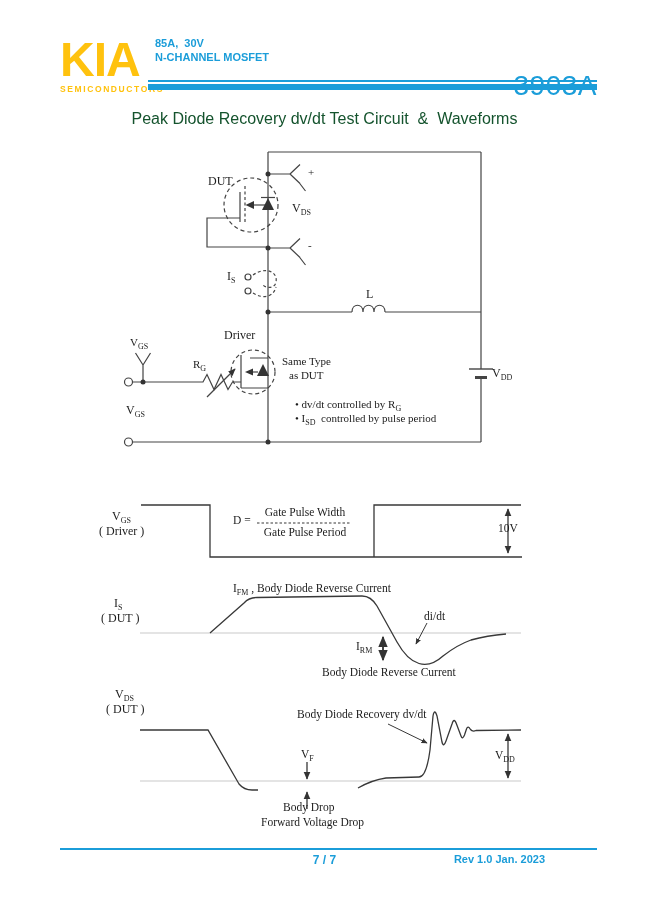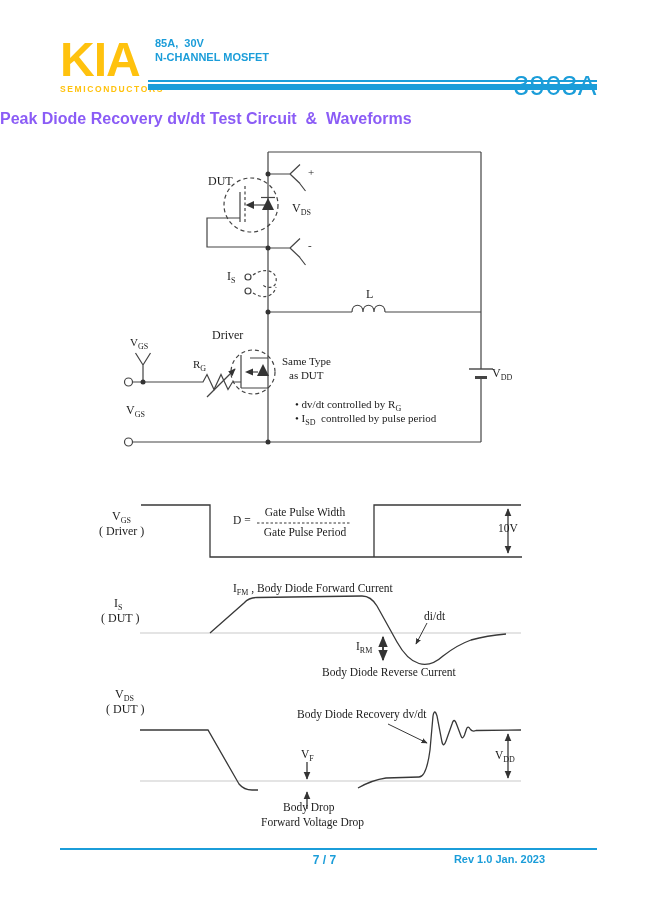--- a/index.html
+++ b/index.html
@@ -14,22 +14,22 @@
   .logo{position:absolute;left:60px;top:36px;color:var(--logo);font-weight:bold;
         font-size:48px;letter-spacing:-1px;line-height:1;}
   .logo-sub{position:absolute;left:60px;top:84px;color:var(--logo);font-weight:bold;
         font-size:8.5px;letter-spacing:1.6px;}
   .spec{position:absolute;left:155px;top:37px;color:var(--accent);font-weight:bold;
         font-size:11px;line-height:1.26;white-space:pre;}
   .part{position:absolute;right:52px;top:42px;color:var(--accent);
         font-size:28px;letter-spacing:0.5px;margin-top:28px;}
   .rule-thin{position:absolute;left:148px;top:80px;width:449px;height:1.5px;background:var(--accent);}
   .rule-thick{position:absolute;left:148px;top:84px;width:449px;height:6px;background:var(--accent);}
-  .title{position:absolute;left:0;right:0;top:110px;text-align:left;font-weight:bold;
-         font-size:16px;color:#8b5cf6;white-space:pre;}
+  .title{position:absolute;left:0;right:0;top:110px;text-align:center;font-weight:normal;
+         font-size:16px;color:#14532d;white-space:pre;}
   
   .foot-line{position:absolute;left:60px;top:848px;width:537px;height:1.5px;background:var(--accent);}
   .foot-page{position:absolute;left:0;right:0;top:853px;text-align:center;color:var(--accent);
              font-weight:bold;font-size:12px;white-space:pre;}
   .foot-rev{position:absolute;right:104px;top:853px;color:var(--accent);font-weight:bold;
             font-size:11px;white-space:pre;}
   .small{font-size:11px;}
   .w{font-size:11.5px;}
 </style>
 </head>
@@ -125,40 +125,40 @@
   <div class="rule-thick"></div>
 
   <div class="title sans">Peak Diode Recovery dv/dt Test Circuit  &amp;  Waveforms</div>
 
   <div class="lbl" style="left:208px;top:175px">DUT</div>
   <div class="lbl" style="left:292px;top:202px"><span>V</span><sub>DS</sub></div>
   <div class="lbl small" style="left:308px;top:166px">+</div>
   <div class="lbl small" style="left:308px;top:239px">-</div>
   <div class="lbl" style="left:227px;top:270px"><span>I</span><sub>S</sub></div>
   <div class="lbl" style="left:366px;top:288px">L</div>
-  <div class="lbl" style="left:212px;top:329px">Driver</div>
+  <div class="lbl" style="left:224px;top:329px">Driver</div>
   <div class="lbl small" style="left:282px;top:355px">Same Type</div>
   <div class="lbl small" style="left:289px;top:369px">as DUT</div>
   <div class="lbl small" style="left:130px;top:336px"><span>V</span><sub>GS</sub></div>
   <div class="lbl small" style="left:193px;top:358px"><span>R</span><sub>G</sub></div>
   <div class="lbl" style="left:126px;top:404px"><span>V</span><sub>GS</sub></div>
   <div class="lbl" style="left:492px;top:367px"><span>V</span><sub>DD</sub></div>
   <div class="lbl small" style="left:295px;top:398px"><span>•</span> <span>dv/dt controlled by R</span><sub>G</sub><span></span></div>
   <div class="lbl small" style="left:295px;top:412px"><span>•</span> <span>I</span><sub>SD</sub><span>  controlled by pulse period</span></div>
 
   <div class="lbl" style="left:112px;top:510px"><span>V</span><sub>GS</sub></div>
   <div class="lbl" style="left:99px;top:525px">( Driver )</div>
   <div class="lbl w" style="left:233px;top:514px">D =</div>
   <div class="lbl w" style="left:258px;top:506px;width:94px;text-align:center">Gate Pulse Width</div>
   <div class="lbl w" style="left:258px;top:526px;width:94px;text-align:center">Gate Pulse Period</div>
   <div class="lbl w" style="left:498px;top:522px">10V</div>
 
   <div class="lbl" style="left:114px;top:597px"><span>I</span><sub>S</sub></div>
   <div class="lbl" style="left:101px;top:612px">( DUT )</div>
-  <div class="lbl w" style="left:233px;top:582px"><span>I</span><sub>FM</sub><span> , Body Diode Forward Current</span></div>
+  <div class="lbl w" style="left:233px;top:582px"><span>I</span><sub>FM</sub><span> , Body Diode Reverse Current</span></div>
   <div class="lbl w" style="left:424px;top:610px">di/dt</div>
   <div class="lbl w" style="left:356px;top:640px"><span>I</span><sub>RM</sub></div>
   <div class="lbl w" style="left:322px;top:666px">Body Diode Reverse Current</div>
 
   <div class="lbl" style="left:115px;top:688px"><span>V</span><sub>DS</sub></div>
   <div class="lbl" style="left:106px;top:703px">( DUT )</div>
   <div class="lbl w" style="left:297px;top:708px">Body Diode Recovery dv/dt</div>
   <div class="lbl w" style="left:301px;top:748px"><span>V</span><sub>F</sub></div>
   <div class="lbl w" style="left:283px;top:801px">Body Drop</div>
   <div class="lbl w" style="left:261px;top:816px">Forward Voltage Drop</div>

